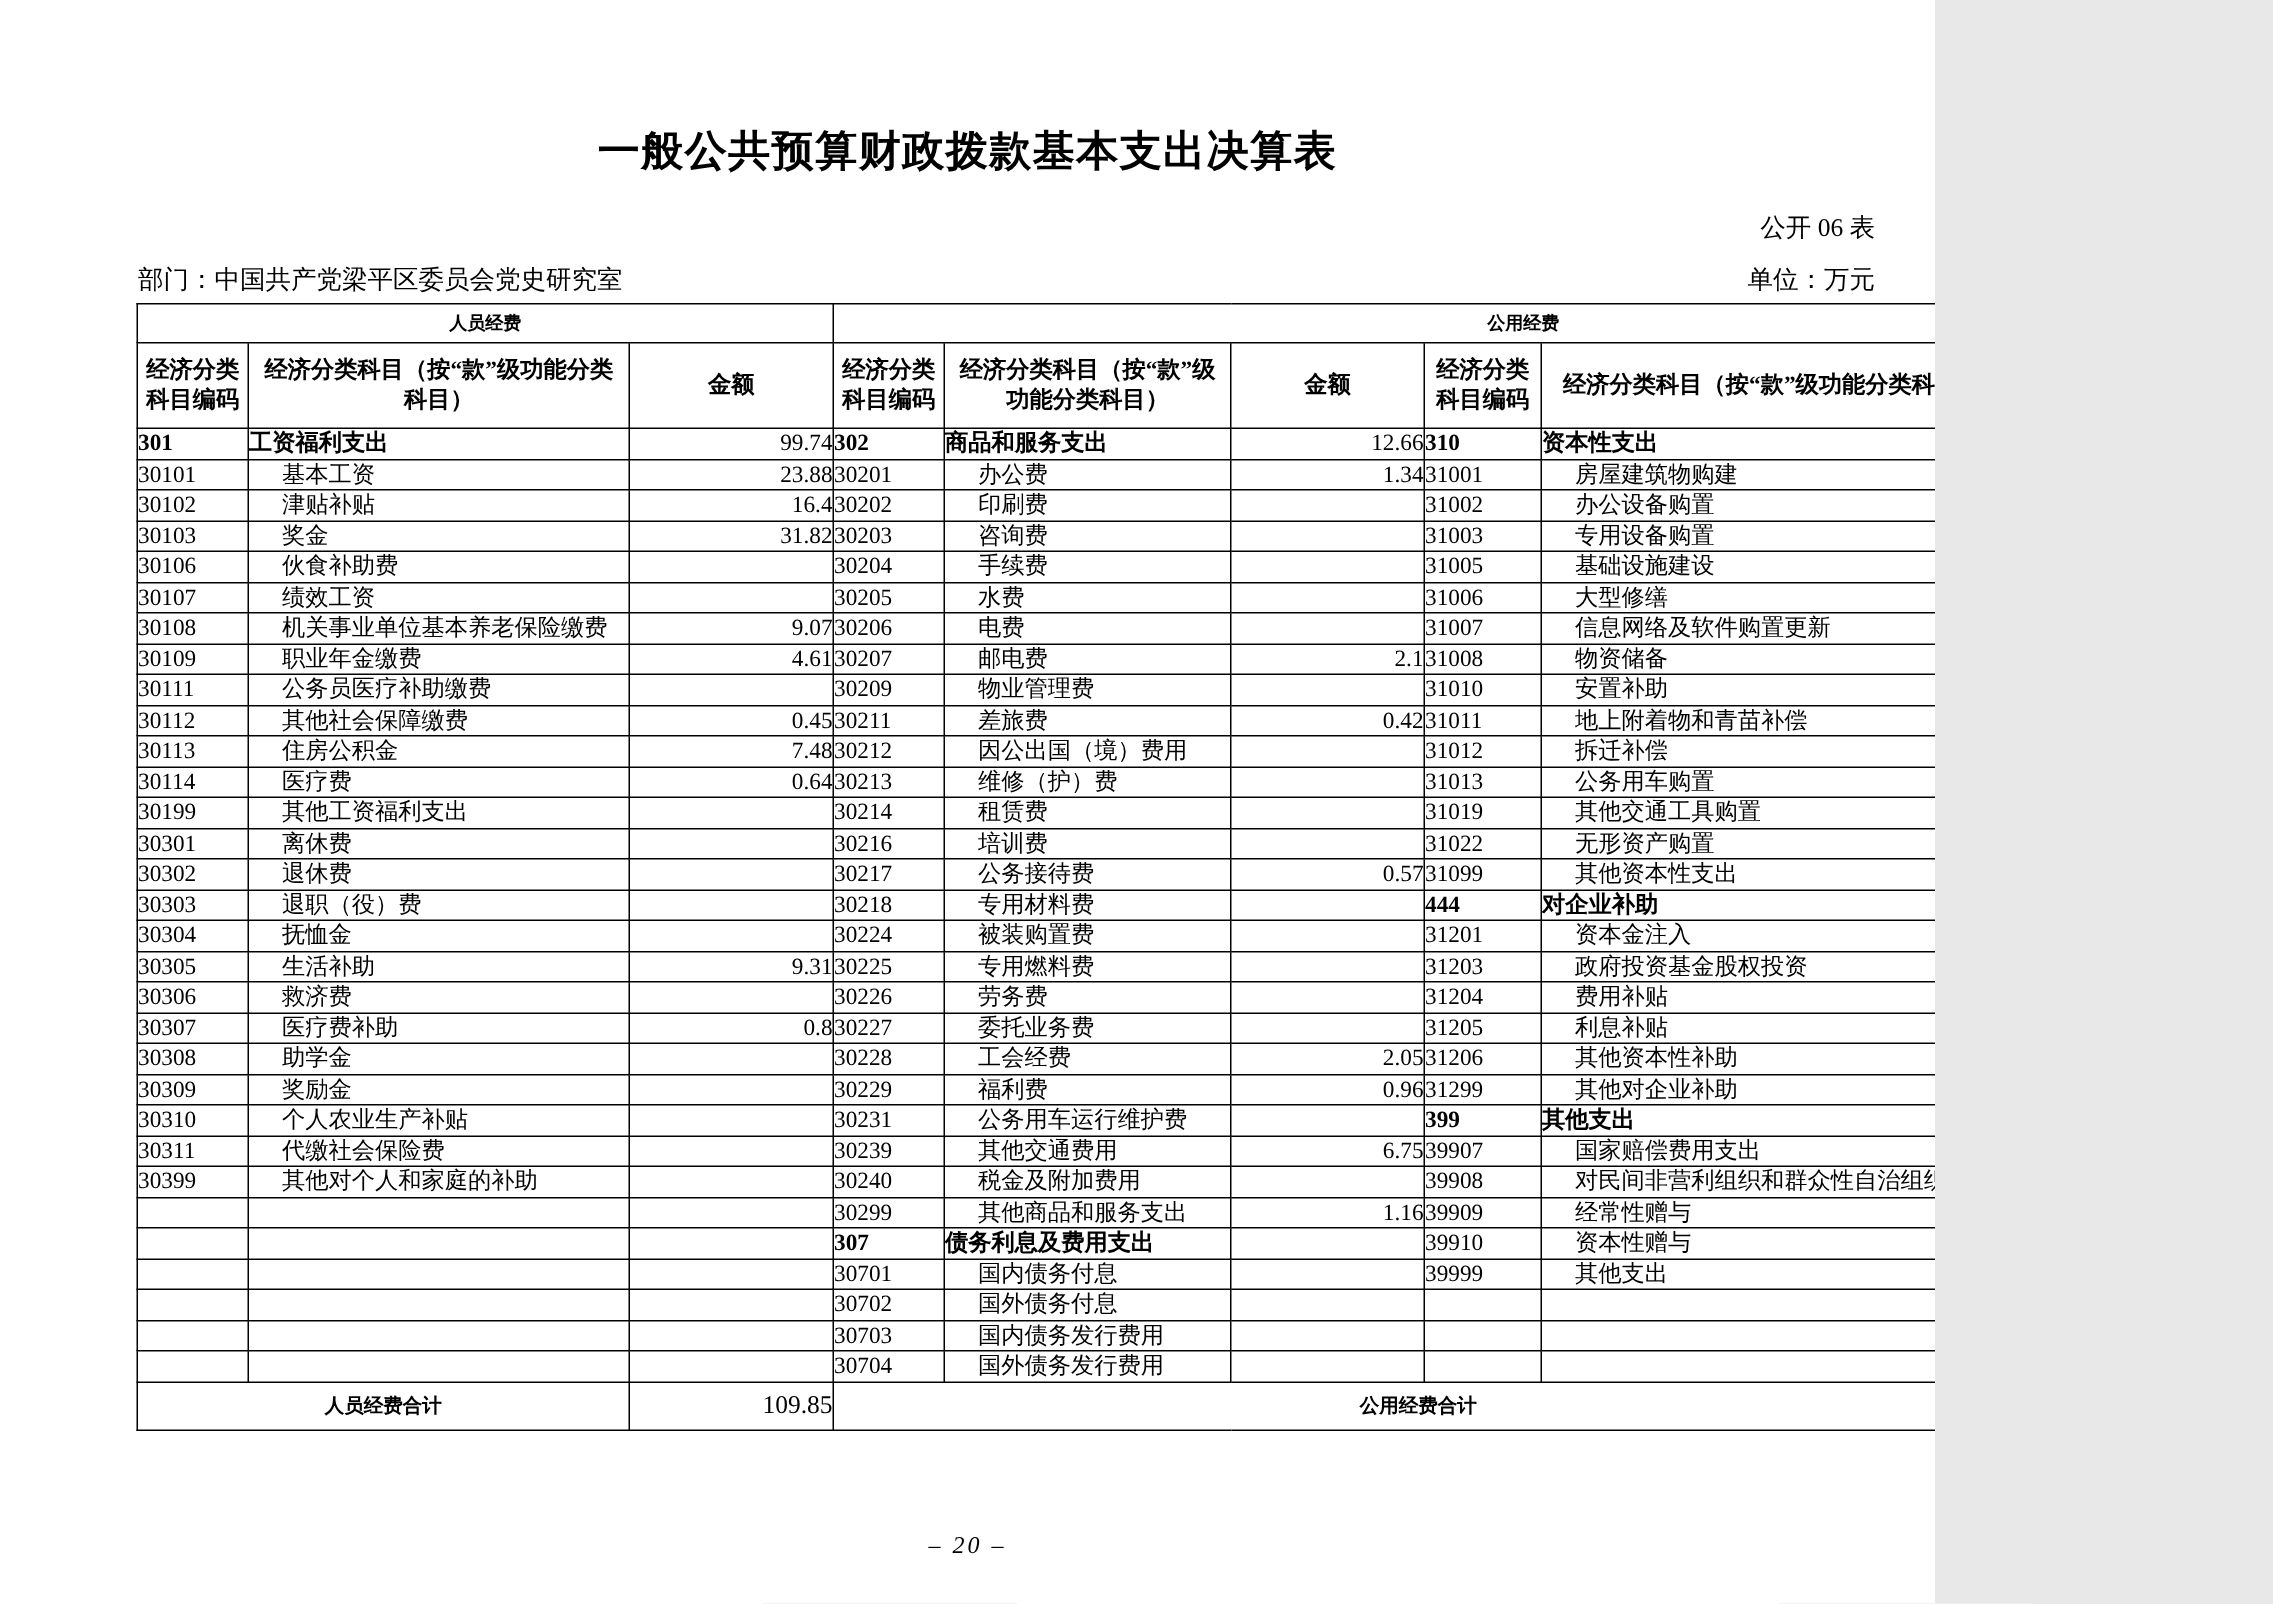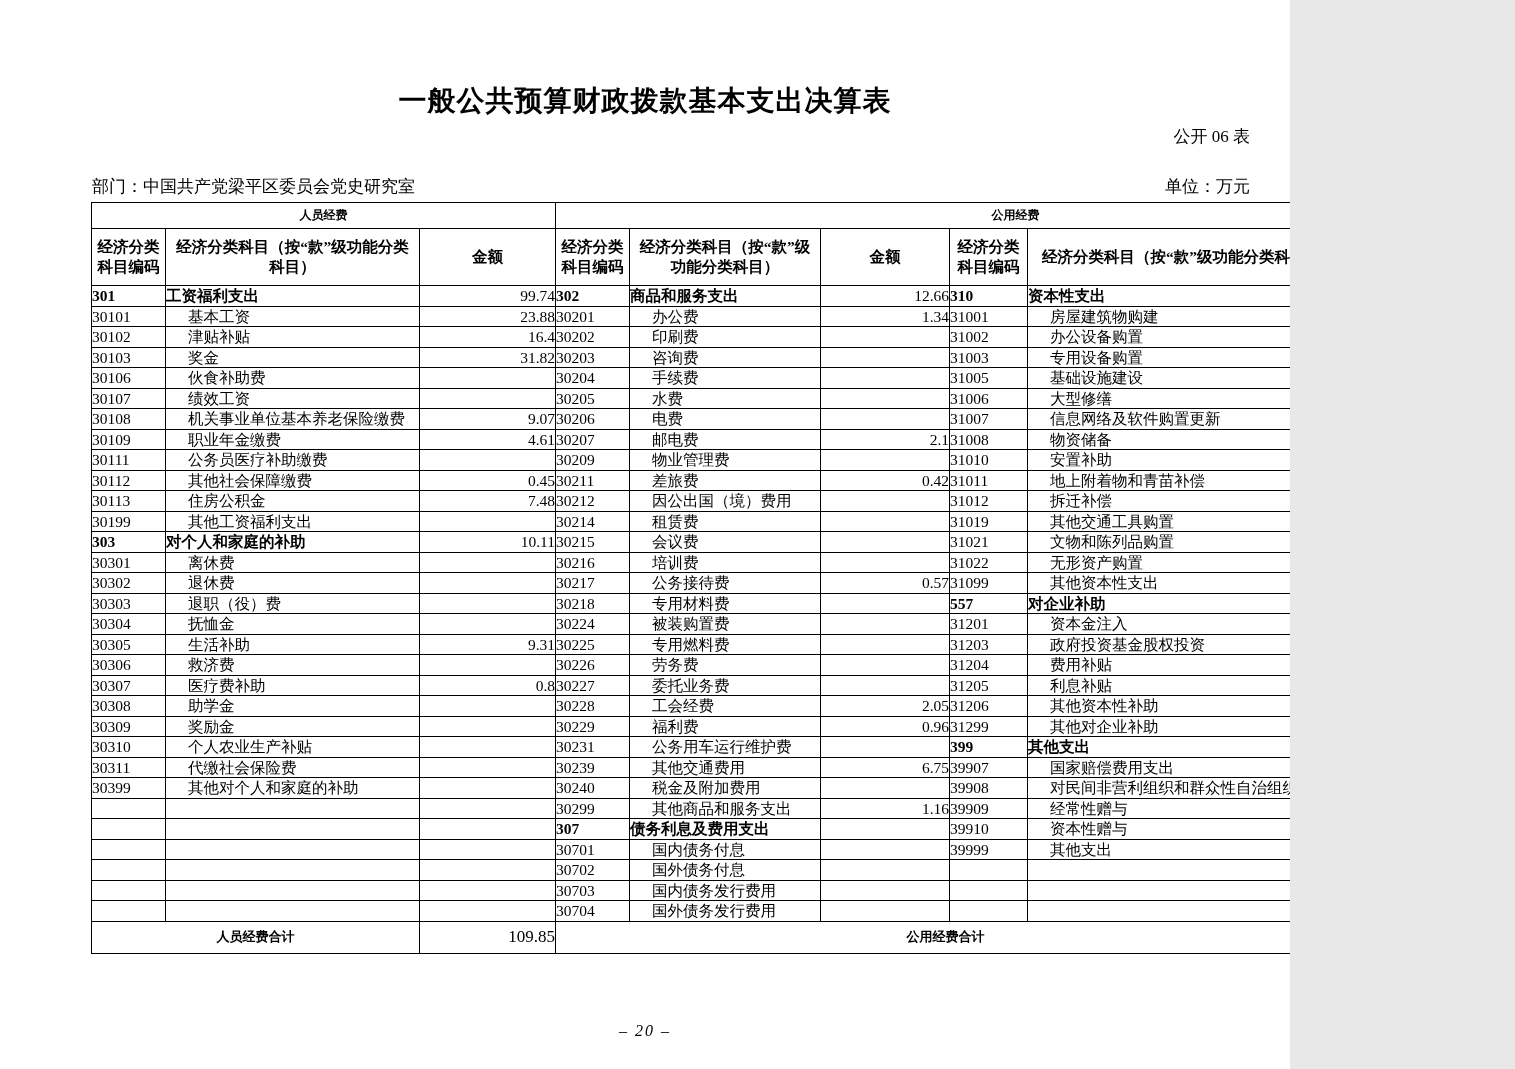--- a/index.html
+++ b/index.html
@@ -9,21 +9,21 @@
     background:#ffffff;
     color:#000;
     font-family:"Liberation Serif","DejaVu Serif",serif;
     overflow:hidden;
   }
   .title{
     position:absolute;top:82px;left:0;width:100%;
     text-align:center;font-size:28px;font-weight:bold;letter-spacing:1px;
   }
   .table-tag{
-    position:absolute;top:125px;right:40px;font-size:17px;
+    position:absolute;top:140px;right:40px;font-size:17px;
   }
   .meta-line{
     position:absolute;top:175px;left:92px;right:40px;
     display:flex;justify-content:space-between;font-size:17px;
   }
   table.budget{
     position:absolute;left:91px;top:202px;width:1384px;
     border-collapse:collapse;table-layout:fixed;
   }
   table.budget th,table.budget td{
@@ -211,39 +211,39 @@
           <td class="subj child">住房公积金</td>
           <td class="amt">7.48</td>
           <td class="code">30212</td>
           <td class="subj child">因公出国（境）费用</td>
           <td class="amt"></td>
           <td class="code">31012</td>
           <td class="subj child">拆迁补偿</td>
           <td class="amt"></td>
         </tr>
         <tr>
+          <td class="code">30114</td>
+          <td class="subj child">医疗费</td>
+          <td class="amt">0.64</td>
+          <td class="code">30213</td>
+          <td class="subj child">维修（护）费</td>
+          <td class="amt"></td>
+          <td class="code">31013</td>
+          <td class="subj child">公务用车购置</td>
+          <td class="amt"></td>
+        </tr>
+        <tr>
           <td class="code">30199</td>
           <td class="subj child">其他工资福利支出</td>
           <td class="amt"></td>
           <td class="code">30214</td>
           <td class="subj child">租赁费</td>
           <td class="amt"></td>
           <td class="code">31019</td>
           <td class="subj child">其他交通工具购置</td>
-          <td class="amt"></td>
-        </tr>
-        <tr>
-          <td class="code sect">303</td>
-          <td class="subj sect">对个人和家庭的补助</td>
-          <td class="amt">10.11</td>
-          <td class="code">30215</td>
-          <td class="subj child">会议费</td>
-          <td class="amt"></td>
-          <td class="code">31021</td>
-          <td class="subj child">文物和陈列品购置</td>
           <td class="amt"></td>
         </tr>
         <tr>
           <td class="code">30301</td>
           <td class="subj child">离休费</td>
           <td class="amt"></td>
           <td class="code">30216</td>
           <td class="subj child">培训费</td>
           <td class="amt"></td>
           <td class="code">31022</td>
@@ -261,21 +261,21 @@
           <td class="subj child">其他资本性支出</td>
           <td class="amt"></td>
         </tr>
         <tr>
           <td class="code">30303</td>
           <td class="subj child">退职（役）费</td>
           <td class="amt"></td>
           <td class="code">30218</td>
           <td class="subj child">专用材料费</td>
           <td class="amt"></td>
-          <td class="code sect">557</td>
+          <td class="code sect">444</td>
           <td class="subj sect">对企业补助</td>
           <td class="amt"></td>
         </tr>
         <tr>
           <td class="code">30304</td>
           <td class="subj child">抚恤金</td>
           <td class="amt"></td>
           <td class="code">30224</td>
           <td class="subj child">被装购置费</td>
           <td class="amt"></td>

